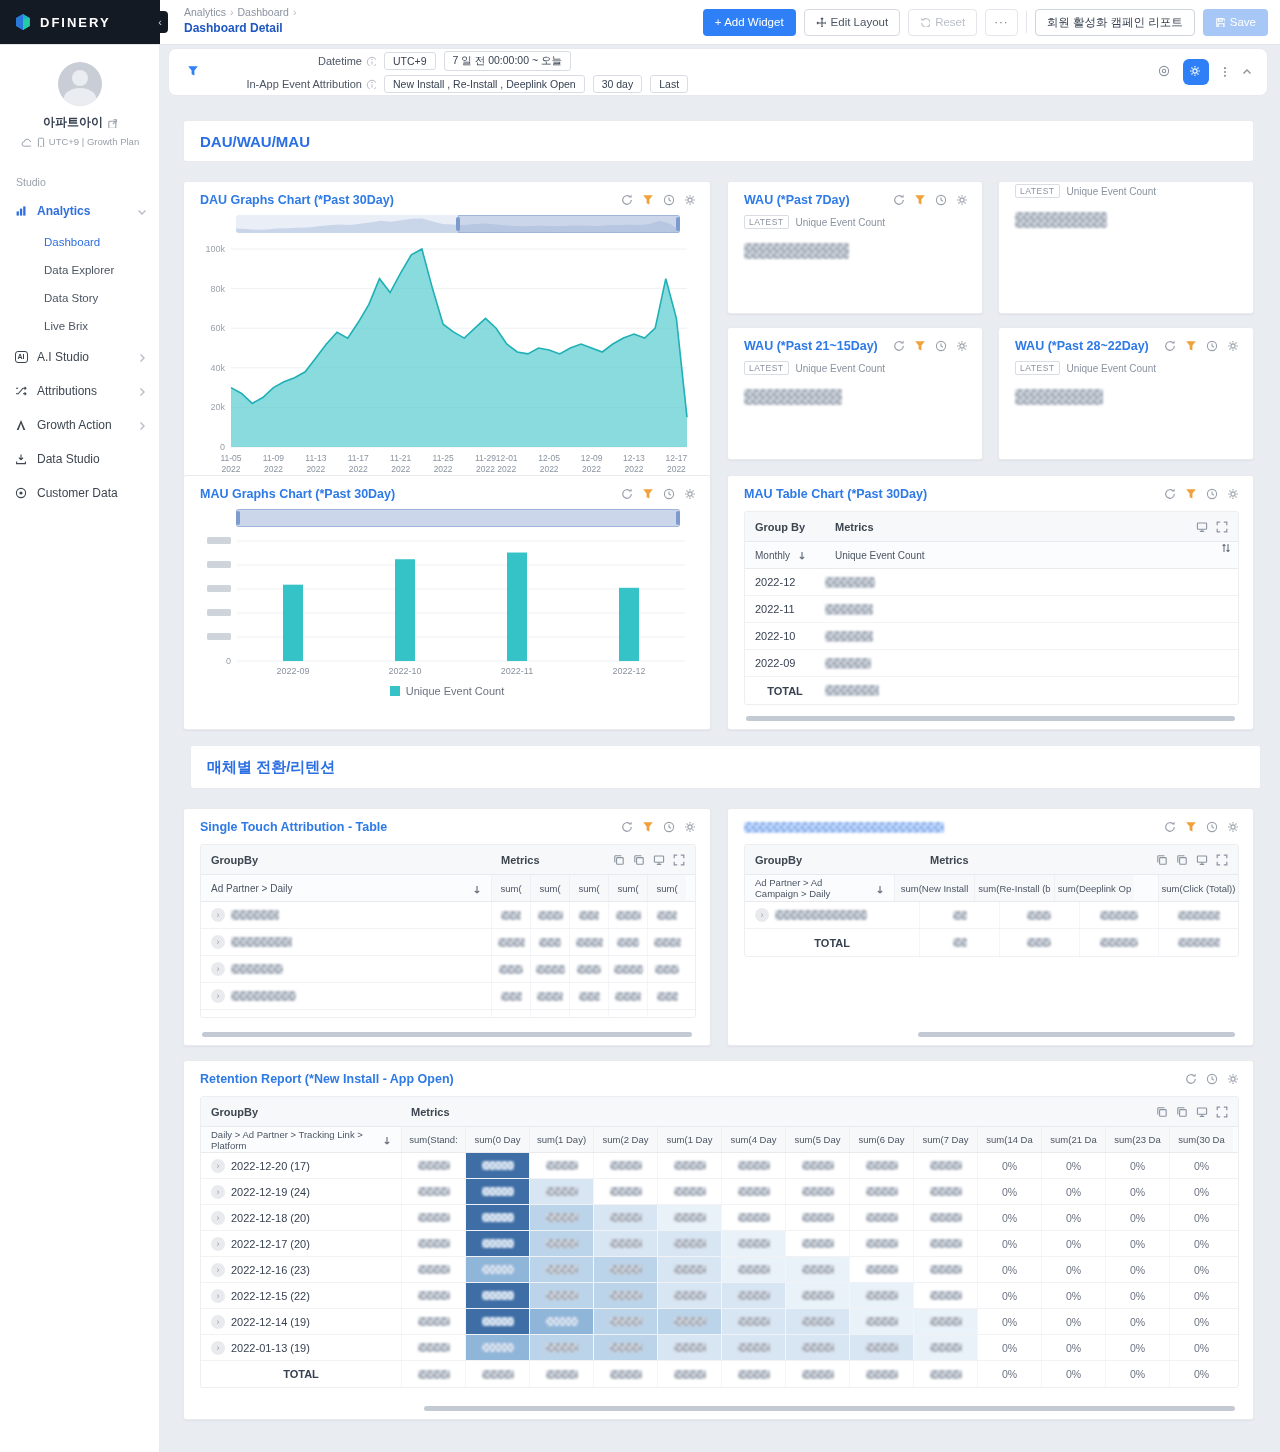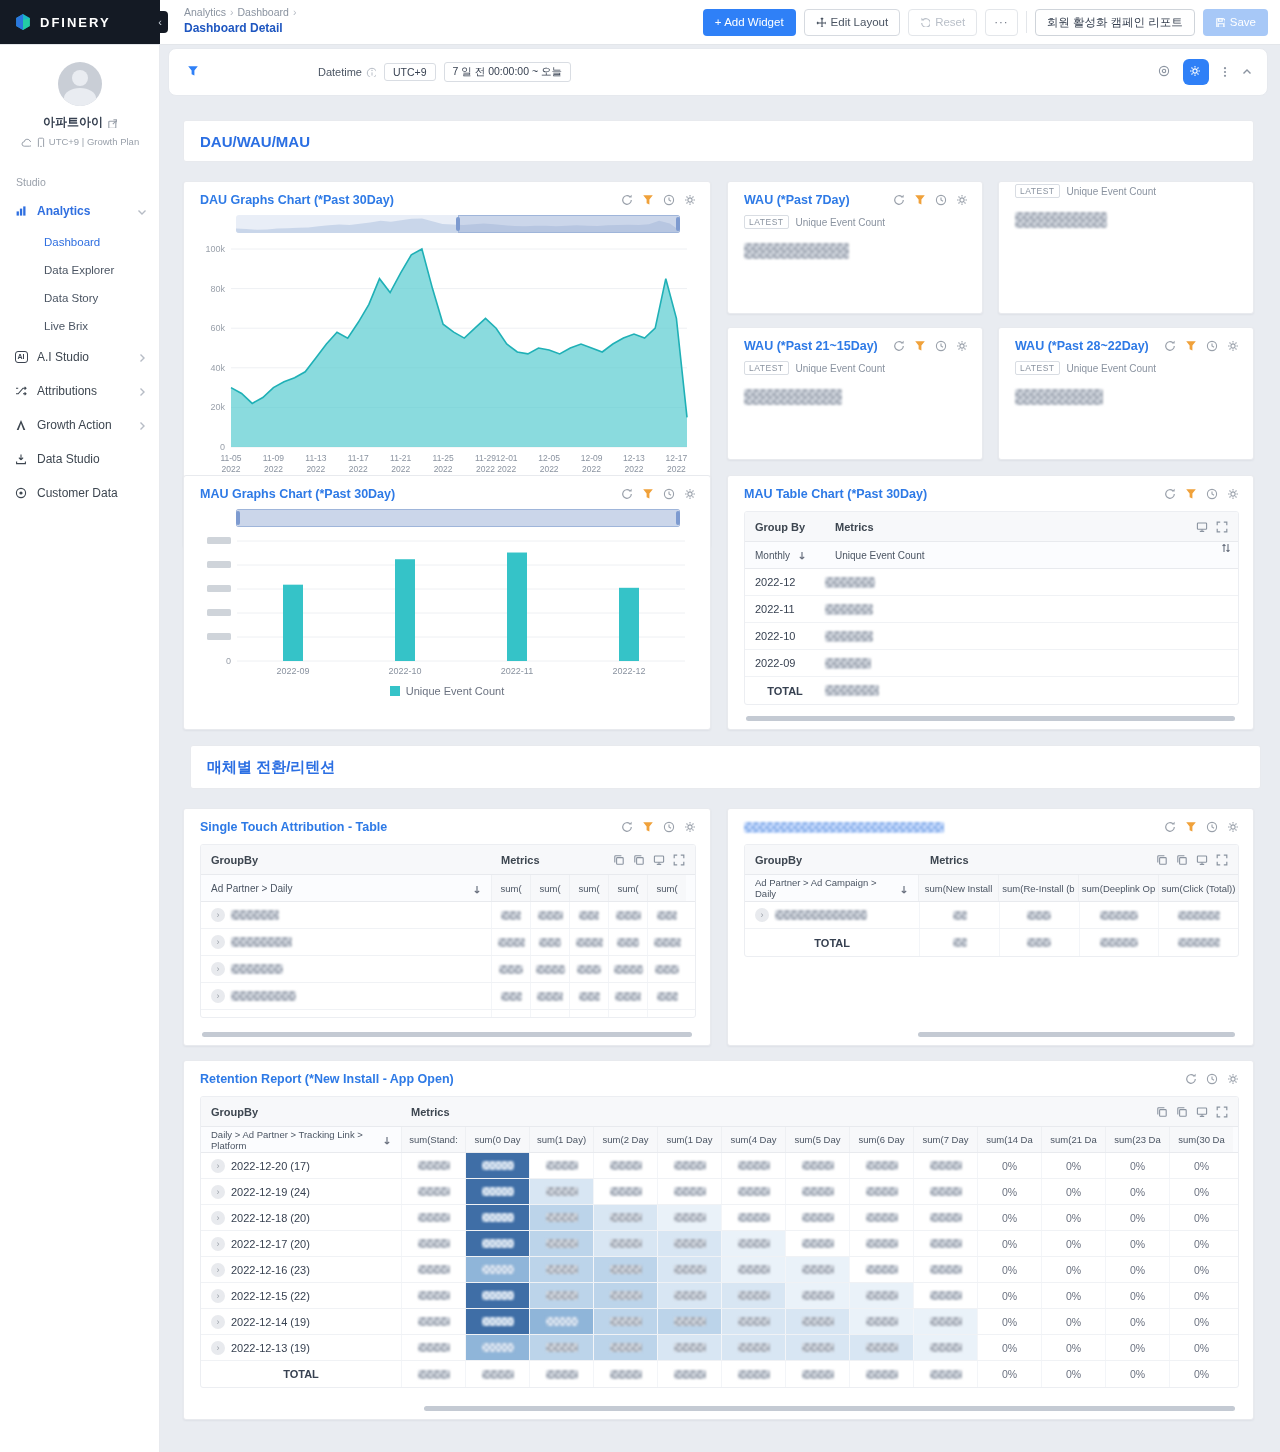--- a/index.html
+++ b/index.html
@@ -347,20 +347,31 @@
   <div class="f-rows">
     <div class="f-row">
       <span class="f-label">
           <span>Datetime</span>
           <svg class="ic sm">
             <use href="#i-info"></use>
           </svg>
         </span>
       <span class="chip">UTC+9</span>
       <span class="chip">7 일 전 00:00:00 ~ 오늘</span>
+    </div>
+    <div class="f-row">
+      <span class="f-label">
+          <span>In-App Event Attribution</span>
+          <svg class="ic sm">
+            <use href="#i-info"></use>
+          </svg>
+        </span>
+      <span class="chip">New Install , Re-Install , Deeplink Open</span>
+      <span class="chip">30 day</span>
+      <span class="chip">Last</span>
     </div>
   </div>
   <div class="f-actions">
     <svg class="ic" style="width:15px;height:15px">
         <use href="#i-eye-setting"></use>
       </svg>
     <span class="gear-btn">
         <svg class="ic">
           <use href="#i-gear"></use>
         </svg>
@@ -847,21 +858,21 @@
       <span class="gcol" style="width:175px;font-size:9.5px;">
           <span>Ad Partner &gt; Ad Campaign &gt; Daily</span>
           <span class="caret"><svg class="ic sm">
               <use href="#i-arrow-down"></use>
             </svg></span>
         </span>
       <span id="cp-hcells" style="display:flex;flex:1;height:100%;">
           <span class="hcell" style="width: 80px;">sum(New Install</span>
           <span class="hcell" style="width: 80px;">sum(Re-Install (b</span>
           <span class="hcell" style="width: 80px;">sum(Deeplink Op</span>
-          <span class="hcell" style="width: 80px;">sum(Click (Total))</span>
+          <span class="hcell" style="width: 80px; margin-left: 24px;">sum(Click (Total))</span>
         </span>
     </div>
     <div id="cp-rows">
         <div class="trow">
           <span style="width: 175px; display: flex; align-items: center; gap: 6px; padding-left: 10px; box-sizing: border-box;">
             <span class="expand-btn">›</span>
             <span class="masked" style="width: 92px; height: 10px;"></span>
           </span>
           <div class="cell" style="width: 80px; height: 100%;">
             <span class="masked" style="width: 14px; height: 9px;"></span>
@@ -1209,21 +1220,21 @@
             <span class="masked" style="width: 32px; height: 9px;"></span>
           </div>
           <div class="cell zero" style="width: 64px; height: 100%;">0%</div>
           <div class="cell zero" style="width: 64px; height: 100%;">0%</div>
           <div class="cell zero" style="width: 64px; height: 100%;">0%</div>
           <div class="cell zero" style="width: 64px; height: 100%;">0%</div>
         </div>
         <div class="trow" style="height: 26px;">
           <span style="width: 200px; display: flex; align-items: center; gap: 6px; padding-left: 10px; box-sizing: border-box; height: 100%;">
             <span class="expand-btn">›</span>
-            <span class="row-label">2022-12-13 (19)</span>
+            <span class="row-label">2022-01-13 (19)</span>
           </span>
           <div class="cell" style="width: 64px; height: 100%;">
             <span class="masked" style="width: 32px; height: 9px;"></span>
           </div>
           <div class="cell s4" style="width: 64px; height: 100%;">
             <span class="masked light" style="width: 32px; height: 9px;"></span>
           </div>
           <div class="cell s3" style="width: 64px; height: 100%;">
             <span class="masked" style="width: 32px; height: 9px;"></span>
           </div>

